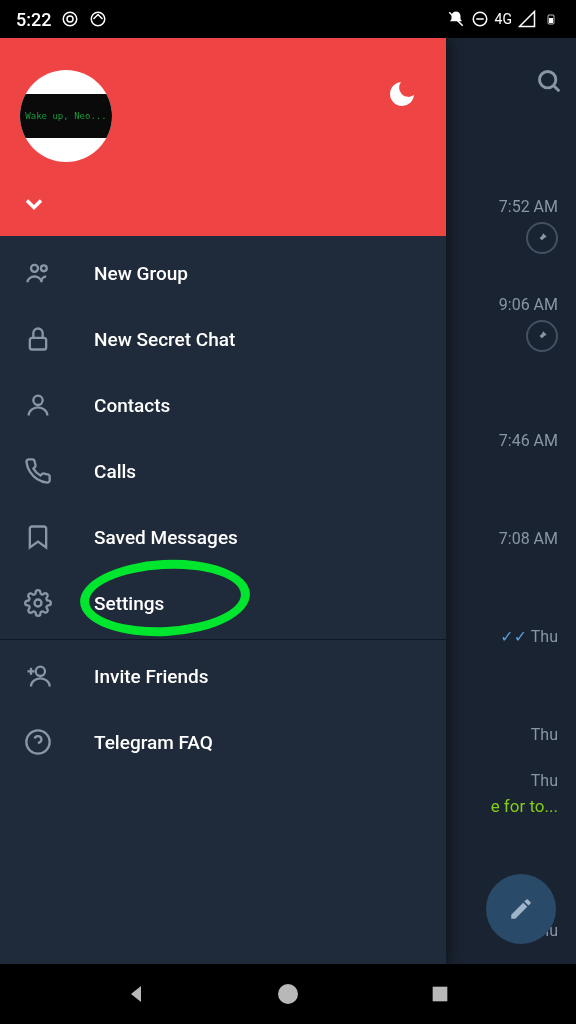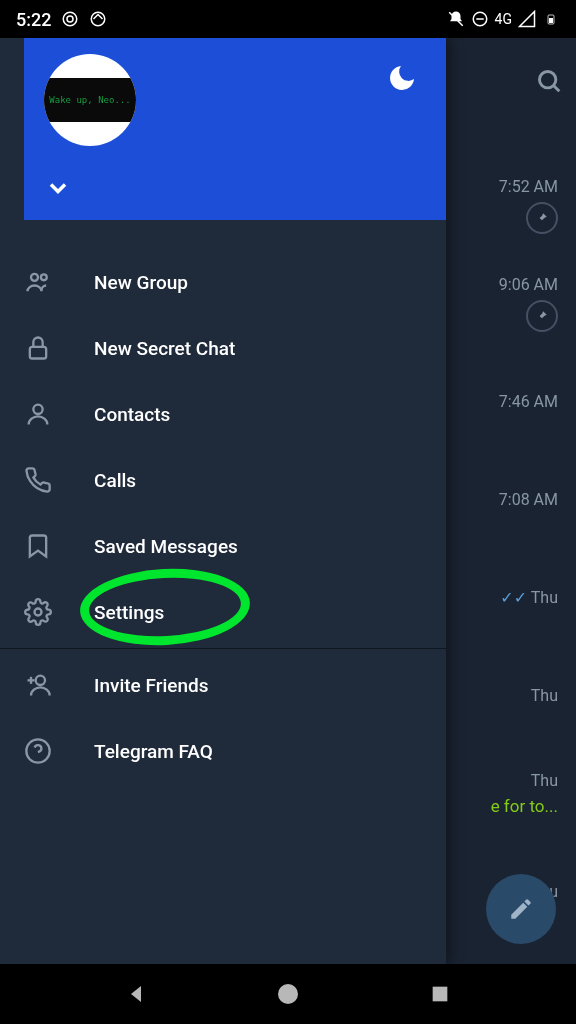--- a/index.html
+++ b/index.html
@@ -38,21 +38,21 @@
     .search-main {
       width: 28px;
       height: 28px;
       margin-left: auto;
       color: #8896a5;
       margin-top: 18px;
       margin-bottom: 60px;
     }
     .chat-item {
       display: flex;
-      align-items: center;
+      align-items: flex-end;
       justify-content: flex-end;
       height: 98px;
       color: #8896a5;
       font-size: 16px;
       padding-right: 6px;
     }
     .chat-meta { display: flex; flex-direction: column; align-items: flex-end; gap: 6px; }
     .pin-badge {
       width: 32px; height: 32px;
       border: 2px solid #445063;
@@ -66,23 +66,22 @@
       top: 38px;
       left: 0;
       width: 446px;
       height: calc(100% - 38px - 60px);
       background: #1f2a3a;
       box-shadow: 4px 0 12px rgba(0,0,0,0.4);
       display: flex;
       flex-direction: column;
     }
     .drawer-header {
-      background: #1d4ed8;
-      padding: 16px 20px 14px;
-      margin-left: 24px;
+      background: #ef4444;
+      padding: 32px 20px 14px;
     }
     .avatar-row {
       display: flex;
       justify-content: space-between;
       align-items: flex-start;
       margin-bottom: 28px;
     }
     .avatar {
       width: 92px;
       height: 92px;
@@ -117,21 +116,21 @@
     .user-name { font-size: 21px; font-weight: 500; }
     .user-phone {
       color: #8896a5;
       font-size: 16px;
       filter: blur(5px);
       margin-top: 4px;
     }
     .chevron { color: #fff; }
     
     .menu-section {
-      padding-top: 29px;
+      padding-top: 4px;
     }
     .menu-item {
       display: flex;
       align-items: center;
       height: 66px;
       padding: 0 24px;
       gap: 42px;
       position: relative;
     }
     .menu-icon {

